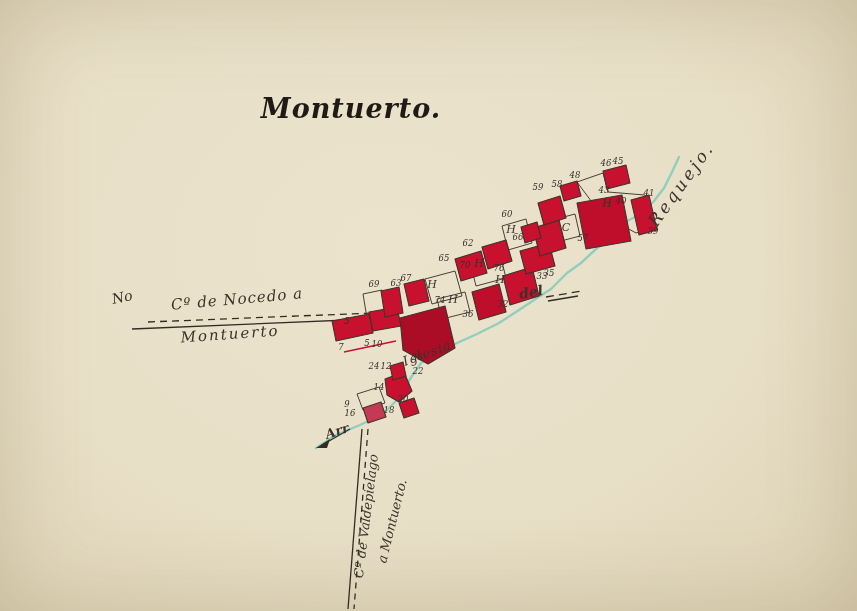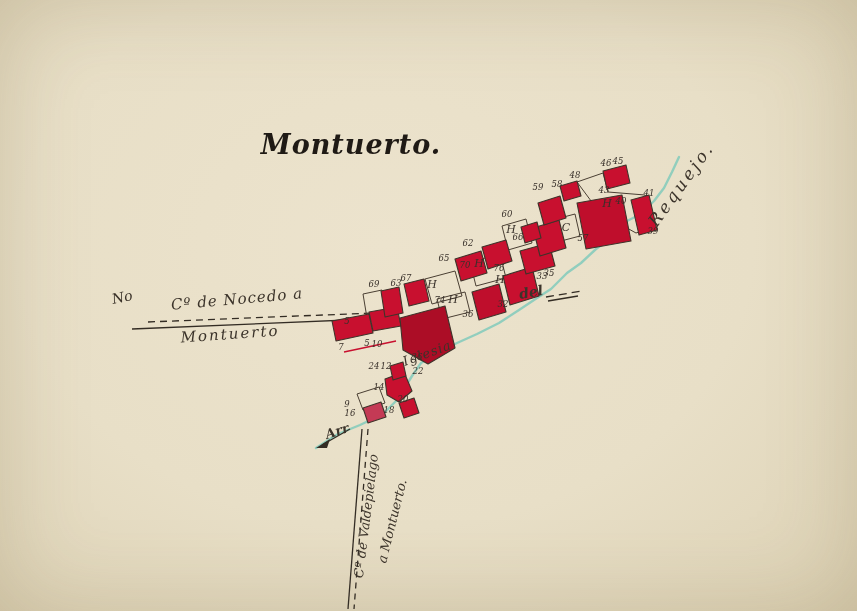--- a/index.html
+++ b/index.html
@@ -7,21 +7,21 @@
     position:relative;width:857px;height:611px;overflow:hidden;
     background:radial-gradient(ellipse at 45% 40%, #ece3cd 0%, #e8dfc7 55%, #ddd2b5 100%);
     box-shadow:inset 0 0 90px rgba(115,95,55,.22);
     font-family:"DejaVu Serif", serif;
   }
   svg{position:absolute;left:0;top:0;}
   .lbl{
     position:absolute;color:#3b332a;font-family:"DejaVu Serif",serif;
     font-style:italic;white-space:nowrap;transform-origin:center;pointer-events:none;
   }
-  #lbl-title{left:351px;top:108px;transform:translate(-50%,-50%);font-size:27px;font-weight:bold;color:#1f1a15;letter-spacing:1px;margin-top:36px;}
+  #lbl-title{left:351px;top:108px;transform:translate(-50%,-50%);font-size:27px;font-weight:bold;color:#1f1a15;letter-spacing:1px;}
   #lbl-no{left:122px;top:297px;transform:translate(-50%,-50%) rotate(-12deg);font-size:14px;}
   #lbl-nocedo-top{left:237px;top:299px;transform:translate(-50%,-50%) rotate(-5deg);font-size:15px;letter-spacing:1px;}
   #lbl-nocedo-bottom{left:230px;top:334px;transform:translate(-50%,-50%) rotate(-4deg);font-size:15px;letter-spacing:2px;}
   #lbl-valde1{left:366px;top:516px;transform:translate(-50%,-50%) rotate(-83deg);font-size:13px;}
   #lbl-valde2{left:392px;top:521px;transform:translate(-50%,-50%) rotate(-76deg);font-size:13px;}
   #lbl-del{left:531px;top:292px;transform:translate(-50%,-50%) rotate(-10deg);font-size:14px;font-weight:bold;}
   #lbl-requejo{left:681px;top:184px;transform:translate(-50%,-50%) rotate(-54deg);font-size:17px;letter-spacing:3px;}
   #lbl-arr{left:337px;top:431px;transform:translate(-50%,-50%) rotate(-18deg);font-size:13px;font-weight:bold;}
   #lbl-iglesia{left:427px;top:353px;transform:translate(-50%,-50%) rotate(-20deg);font-size:13px;letter-spacing:1px;}
 </style>

